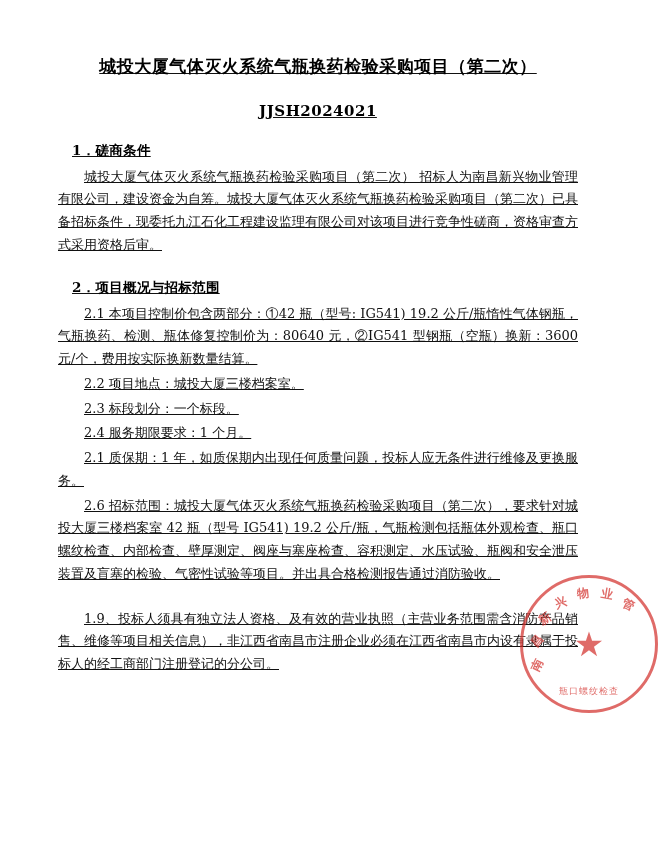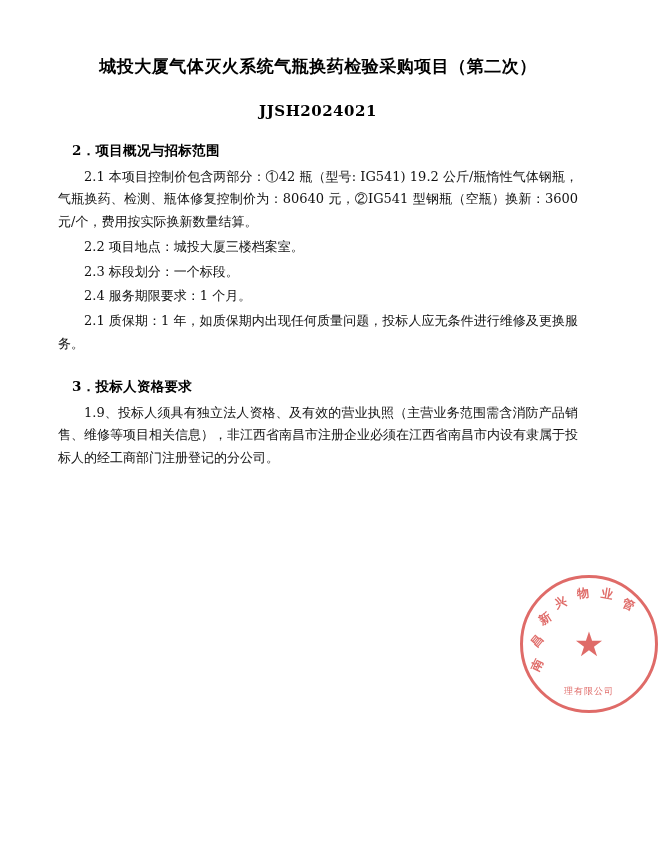--- a/index.html
+++ b/index.html
@@ -14,20 +14,21 @@
     color: #111111;
     position: relative;
     overflow: hidden;
   }
   .page {
     position: relative;
     width: 668px;
     height: 747px;
     box-sizing: border-box;
     padding: 40px 90px 0 58px;
+    text-decoration: underline;
   }
   .doc-title {
     text-align: center;
     font-size: 17px;
     font-weight: bold;
     letter-spacing: 0.5px;
     margin: 14px 0 0 0;
     line-height: 1.5;
     color: #000;
   }
@@ -118,42 +119,46 @@
   }
 </style>
 </head>
 <body>
 
 <div class="page">
 
   <div class="doc-title">城投大厦气体灭火系统气瓶换药检验采购项目（第二次）</div>
   <div class="doc-number">JJSH2024021</div>
 
+  <div class="section">
+    <div class="section-heading">1．磋商条件</div>
+    <p class="para">城投大厦气体灭火系统气瓶换药检验采购项目（第二次） 招标人为南昌新兴物业管理有限公司，建设资金为自筹。城投大厦气体灭火系统气瓶换药检验采购项目（第二次）已具备招标条件，现委托九江石化工程建设监理有限公司对该项目进行竞争性磋商，资格审查方式采用资格后审。</p>
+  </div>
 
   <div class="section">
     <div class="section-heading">2．项目概况与招标范围</div>
     <p class="para">2.1 本项目控制价包含两部分：①42 瓶（型号: IG541) 19.2 公斤/瓶惰性气体钢瓶，气瓶换药、检测、瓶体修复控制价为：80640 元，②IG541 型钢瓶（空瓶）换新：3600 元/个，费用按实际换新数量结算。</p>
     <p class="para">2.2 项目地点：城投大厦三楼档案室。</p>
     <p class="para">2.3 标段划分：一个标段。</p>
     <p class="para">2.4 服务期限要求：1 个月。</p>
     <p class="para">2.1 质保期：1 年，如质保期内出现任何质量问题，投标人应无条件进行维修及更换服务。</p>
+    <p class="para">2.6 招标范围：城投大厦气体灭火系统气瓶换药检验采购项目（第二次），要求针对城投大厦三楼档案室 42 瓶（型号 IG541) 19.2 公斤/瓶，气瓶检测包括瓶体外观检查、瓶口螺纹检查、内部检查、壁厚测定、阀座与塞座检查、容积测定、水压试验、瓶阀和安全泄压装置及盲塞的检验、气密性试验等项目。并出具合格检测报告通过消防验收。</p>
   </div>
 
   <div class="section">
-    <div class="section-heading">3．投标人资格要求</div>
     <p class="para">1.9、投标人须具有独立法人资格、及有效的营业执照（主营业务范围需含消防产品销售、维修等项目相关信息），非江西省南昌市注册企业必须在江西省南昌市内设有隶属于投标人的经工商部门注册登记的分公司。</p>
   </div>
 
   <div class="seal">
     <div class="seal-star">★</div>
     <div class="seal-text-top">
       <span class="ch" style="left:8px;  top:78px;  transform: rotate(-64deg);">南</span>
       <span class="ch" style="left:8px;  top:54px;  transform: rotate(-50deg);">昌</span>
       <span class="ch" style="left:16px; top:32px;  transform: rotate(-34deg);">新</span>
       <span class="ch" style="left:32px; top:16px;  transform: rotate(-20deg);">兴</span>
       <span class="ch" style="left:54px; top:7px;   transform: rotate(-6deg);">物</span>
       <span class="ch" style="left:78px; top:8px;   transform: rotate(10deg);">业</span>
       <span class="ch" style="left:99px; top:19px;  transform: rotate(26deg);">管</span>
     </div>
-    <div class="seal-bottom">理有限公司</div>
+    <div class="seal-bottom">瓶口螺纹检查</div>
   </div>
 
 </div>
 
 </body></html>

